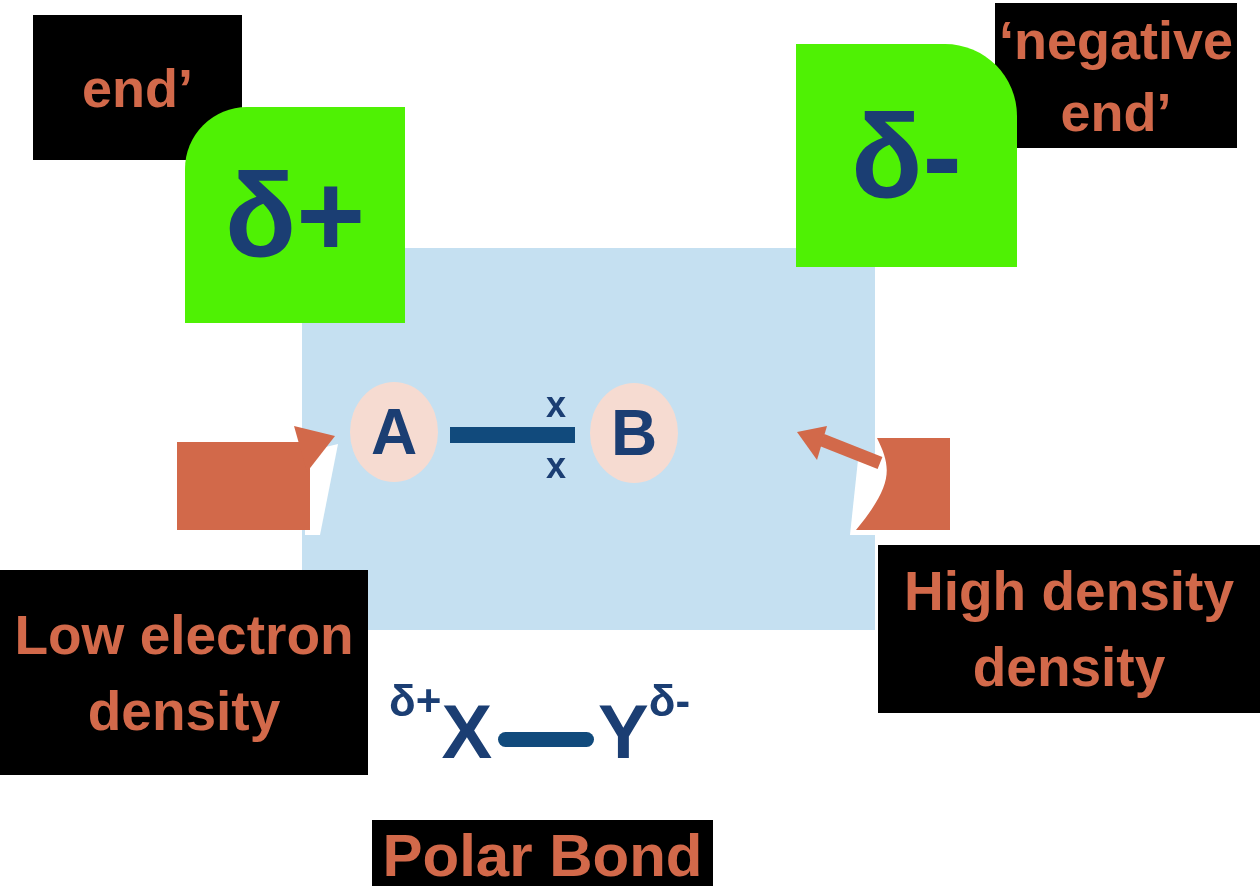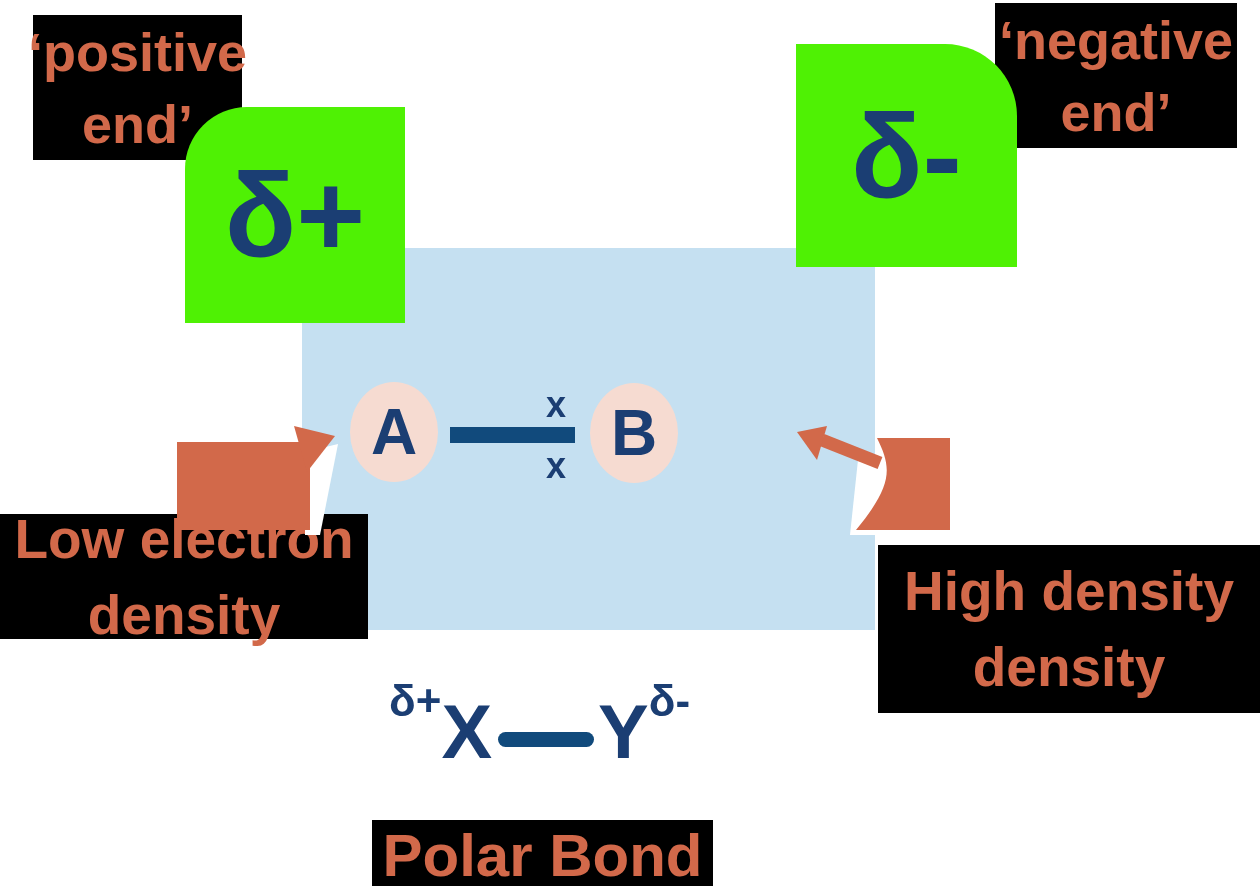--- a/index.html
+++ b/index.html
@@ -33,21 +33,21 @@
   #positive-end-box { left:33px;  top:15px; width:209px; height:145px; }
   #negative-end-box { left:995px; top:3px;  width:242px; height:145px; }
 
   
   .density-box {
     background:var(--black); color:var(--orange);
     display:flex; flex-direction:column; align-items:center; justify-content:center;
     font-size:55px; line-height:76px; white-space:nowrap; text-align:center;
     z-index:3; overflow:visible;
   }
-  #low-density-box  { left:0;     top:514px; width:368px; height:125px; }
+  #low-density-box  { left:0;     top:570px; width:368px; height:205px; }
   #high-density-box { left:878px; top:545px; width:382px; height:168px; }
 
   
   .atom {
     background:var(--pink); border-radius:50%;
     display:flex; align-items:center; justify-content:center;
     color:var(--navy); font-size:64px; z-index:2; line-height:1;
   }
   #atom-a { left:350px; top:382px; width:88px; height:100px; }
   #atom-b { left:590px; top:383px; width:88px; height:100px; }
@@ -78,21 +78,20 @@
   }
 </style>
 </head>
 <body>
 
 <div class="canvas">
 
   <div class="abs" id="blue-panel"></div>
 
   <div class="abs quote-box" id="positive-end-box">
-    <span>‘positive</span>
     <span>end’</span>
   </div>
 
   <div class="abs quote-box" id="negative-end-box">
     <span>‘negative</span>
     <span>end’</span>
   </div>
 
   <div class="abs charge-box" id="delta-plus-box">
     <span>δ+</span>

